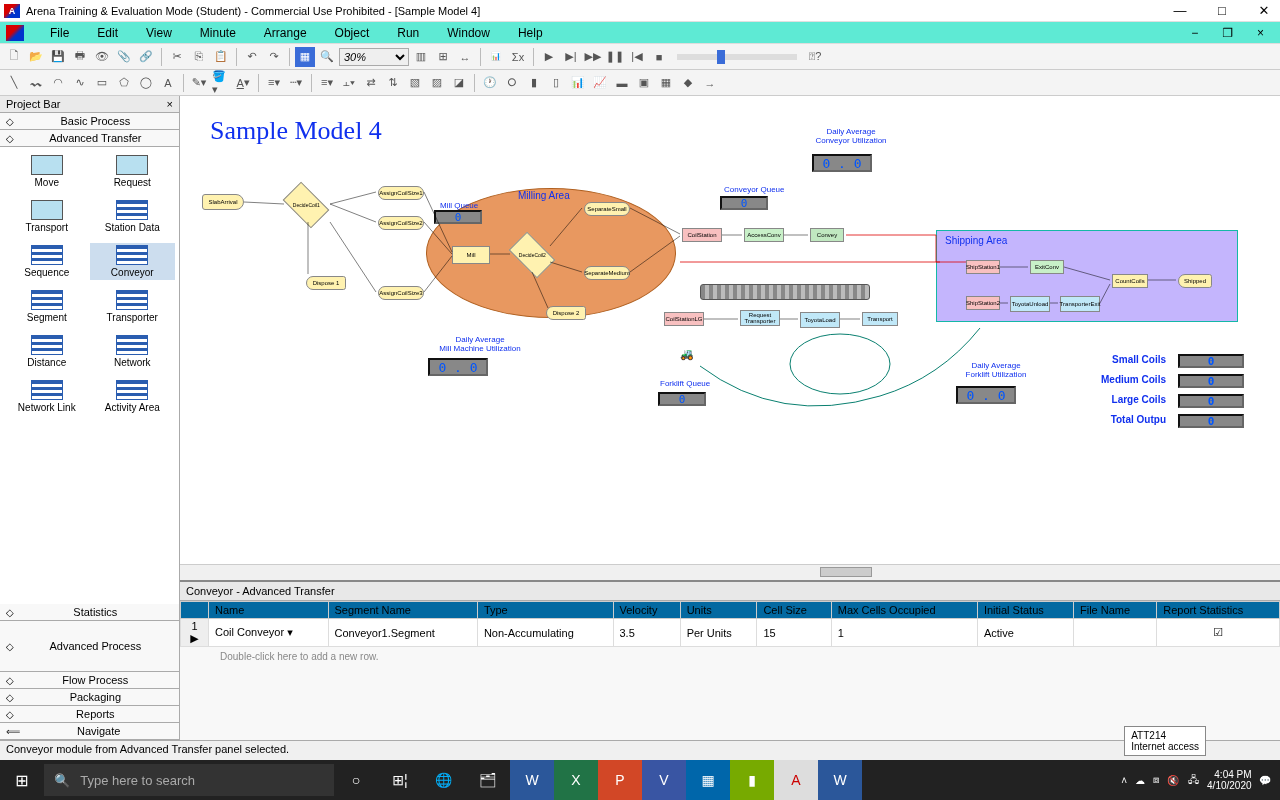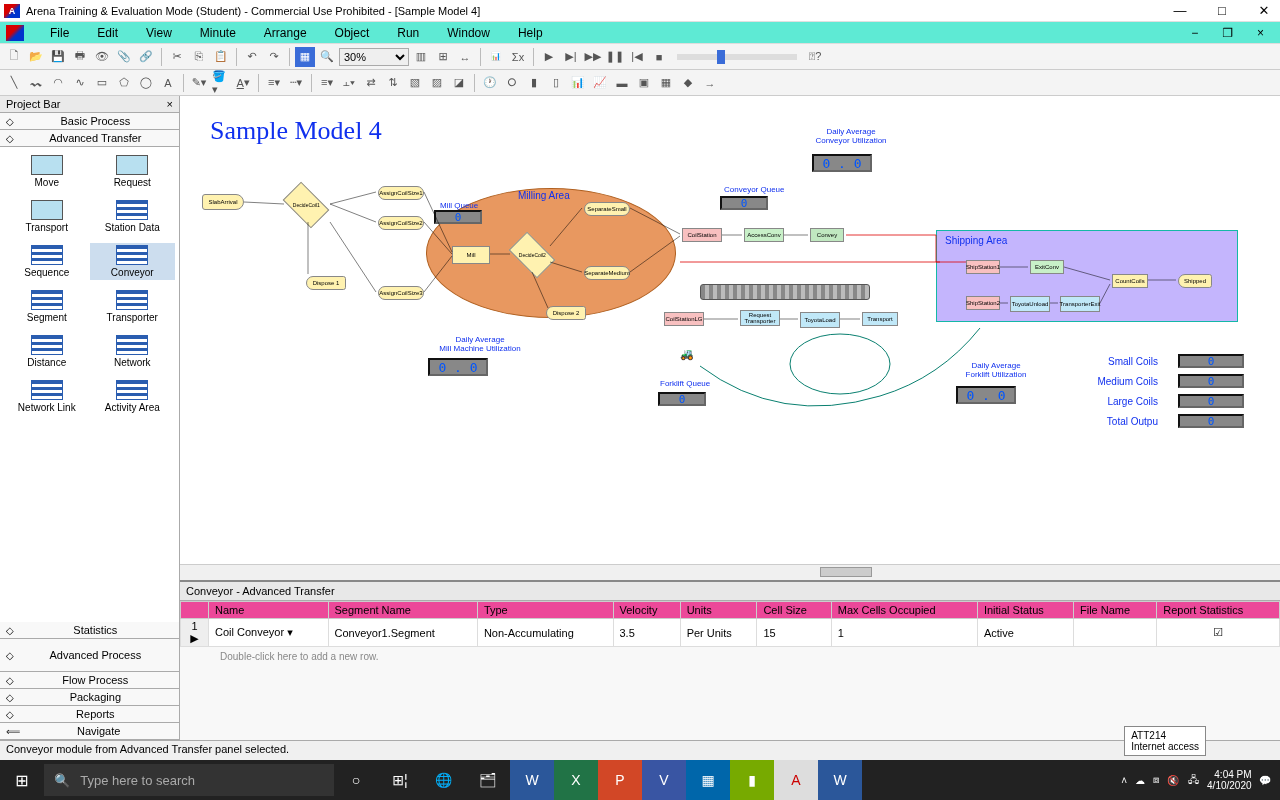--- a/index.html
+++ b/index.html
@@ -9,21 +9,21 @@
 .title-bar .title-text { flex: 1; font-size: 11px; }
 .title-bar .win-btns { display: flex; gap: 18px; font-size: 13px; }
 .title-bar .win-btns span { cursor: pointer; width:24px; text-align:center; }
 .menu-bar { height: 22px; background: #5eead4; display: flex; align-items: center; padding: 0 6px; gap: 8px; border-bottom: 1px solid #ddd; }
 .menu-bar .mini-logo { width: 18px; height: 16px; background: linear-gradient(135deg,#d60000 40%,#0033cc 60%); margin-right: 8px; }
 .menu-bar span { padding: 2px 10px; font-size: 12px; cursor: pointer; }
 .menu-bar .mdi-btns { margin-left: auto; display:flex; gap:4px; font-size:11px; }
 .toolbar { height: 26px; background: #f4f4f4; border-bottom: 1px solid #ccc; display: flex; align-items: center; padding: 0 4px; gap: 2px; }
 .toolbar .tbtn { width: 20px; height: 20px; border: 1px solid transparent; display:flex; align-items:center; justify-content:center; font-size:11px; cursor:pointer; color:#555; }
 .toolbar .sep { width:1px; height:18px; background:#bbb; margin:0 3px; }
-.zoom-sel { height:18px; font-size:11px; border:1px solid #aaa; width:70px; }
+.zoom-sel { height:18px; font-size:11px; border:1px solid #aaa; width:70px;font-style:italic; }
 .main-row { flex:1; display:flex; min-height:0; }
 .project-bar { width:180px; border-right:1px solid #aaa; display:flex; flex-direction:column; background:#fff; }
 .pb-header { background:#eaeaea; border-bottom:1px solid #aaa; padding:2px 6px; font-size:11px; display:flex; justify-content:space-between; align-items:center; }
 .pb-section { border-bottom:1px solid #aaa; padding:2px 6px; font-size:11px; display:flex; align-items:center; gap:4px; cursor:pointer; background:#f8f8f8; text-align:center; justify-content:flex-start; }
 .pb-section::before { content:"◇"; font-size:10px; }
 .pb-section.nav::before { content:"⟸"; }
 .pb-panel { flex:1; overflow:auto; display:grid; grid-template-columns:1fr 1fr; gap:8px 0; padding:6px 4px; align-content:start; }
 .pb-item { display:flex; flex-direction:column; align-items:center; gap:2px; cursor:pointer; padding:2px; }
 .pb-item .icon { width:32px; height:20px; border:1px solid #555; background:#b8e0f0; }
 .pb-item .icon.spread { background:repeating-linear-gradient(0deg,#fff,#fff 3px,#2a5db0 3px,#2a5db0 6px); border-color:#2a5db0; }
@@ -51,27 +51,27 @@
 .blk.route { background:#c0e8c0; width:34px; height:14px; }
 .blk.request { background:#c0e8f8; width:40px; height:16px; }
 .blk.transport { background:#c0e8f8; width:36px; height:14px; }
 .blk.count { background:#fff2b0; width:36px; height:14px; }
 .counter { position:absolute; width:60px; height:18px; background:#888; border:2px inset #666; color:#05f; font-family:monospace; font-size:13px; text-align:center; line-height:16px; }
 .counter.sm { width:66px; height:14px; font-size:11px; line-height:12px; }
 .dlabel { position:absolute; color:#1030ee; font-size:8px; text-align:center; line-height:1.1; }
 .conveyor-img { position:absolute; left:520px; top:188px; width:170px; height:16px; background:repeating-linear-gradient(90deg,#888,#888 4px,#bbb 4px,#bbb 8px); border:1px solid #555; border-radius:3px; }
 .forklift { position:absolute; left:500px; top:252px; width:20px; height:20px; }
 .stats-text { position:absolute; left:200px; top:344px; color:#1030ee; font-size:11px; line-height:1.3; }
-.out-row { position:absolute; right:6px; display:flex; align-items:center; gap:20px; color:#1030ee; font-size:10px; }
+.out-row { position:absolute; right:6px; display:flex; gap:12px; color:#1030ee; font-size:10px;font-weight:bold; }
 .out-row .counter { position:static; }
 svg.wires { position:absolute; left:0; top:0; width:1070px; height:460px; pointer-events:none; }
 .data-grid-wrap { height:160px; border-top:2px solid #888; display:flex; flex-direction:column; background:#f8f8f8; }
 .dg-title { background:#e8e8e8; padding:3px 6px; font-size:11px; border-bottom:1px solid #aaa; }
 .dg-table { border-collapse:collapse; background:#fff; font-size:11px; }
-.dg-table th { background:#ec4899; border:1px solid #ccc; padding:2px 6px; font-weight:normal; text-align:left; }
+.dg-table th { background:#0369a1; border:1px solid #ccc; padding:2px 6px; font-weight:normal; text-align:left; }
 .dg-table td { border:1px solid #ddd; padding:1px 6px; }
 .dg-hint { color:#888; font-size:10px; padding:4px 40px; }
 .status-bar { height:20px; background:#f0f0f0; border-top:1px solid #aaa; padding:2px 6px; font-size:11px; }
 .taskbar { height:40px; background:#222; display:flex; align-items:center; color:#fff; }
 .taskbar .start { width:44px; height:40px; display:flex; align-items:center; justify-content:center; font-size:16px; }
 .taskbar .search { flex:0 0 290px; height:32px; background:#333; display:flex; align-items:center; padding:0 10px; gap:10px; color:#aaa; font-size:13px; }
 .taskbar .tb-icons { display:flex; align-items:center; gap:0; }
 .taskbar .tb-icons .ti { width:44px; height:40px; display:flex; align-items:center; justify-content:center; font-size:14px; }
 .taskbar .tray { margin-left:auto; display:flex; align-items:center; gap:8px; padding:0 8px; font-size:10px; }
 .taskbar .clock { text-align:right; line-height:1.1; }
@@ -246,21 +246,21 @@
         </div>
       <div class="pb-item">
           <div class="icon spread"></div>
           <span>Activity Area</span>
         </div>
     </div>
     <div class="pb-section">
         <span style="margin:0 auto">Statistics</span>
       </div>
     <div class="pb-section">
-        <span style="margin:8px auto">Advanced Process</span>
+        <span style="margin:17px auto">Advanced Process</span>
       </div>
     <div class="pb-section">
         <span style="margin:0 auto">Flow Process</span>
       </div>
     <div class="pb-section">
         <span style="margin:0 auto">Packaging</span>
       </div>
     <div class="pb-section">
         <span style="margin:0 auto">Reports</span>
       </div>

